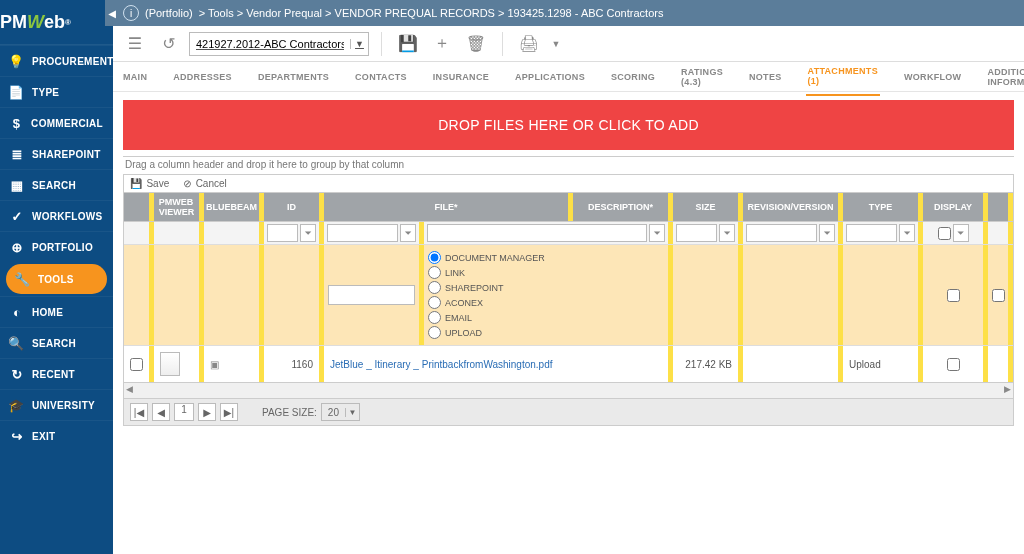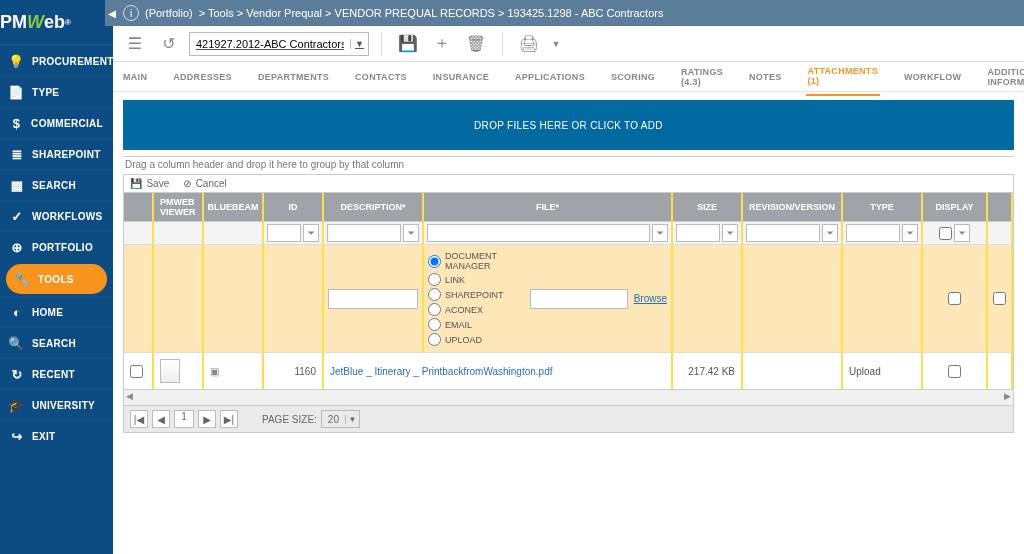--- a/index.html
+++ b/index.html
@@ -36,29 +36,29 @@
 .record-select .dd { width:18px; border-left:1px solid #bbb; text-align:center; font-size:9px; cursor:pointer;}
 .tsep { width:1px; height:24px; background:#ddd; margin:0 6px;}
 
 
 .section-tabs { height: 30px; border-bottom:1px solid #e5e5e5; display:flex; align-items:center; padding:0 8px; gap:22px; font-size:9px; font-weight:600; color:#888; letter-spacing:.3px;}
 .section-tabs span { cursor:pointer; padding:8px 2px;}
 .section-tabs span.active { color:#f7941e; border-bottom:2px solid #f7941e; }
 
 
 .content { flex:1; overflow:auto; padding:8px 10px 0 10px; }
-.dropzone { background:#0369a1; color:#fff; height:50px; display:flex; align-items:center; justify-content:center; font-size:10px; letter-spacing:.3px; cursor:pointer; margin-bottom:6px;}
+.dropzone { background:#ef4444; color:#fff; height:50px; display:flex; align-items:center; justify-content:center; font-size:14px; letter-spacing:.3px; cursor:pointer; margin-bottom:6px;}
 .grouphint { font-size:10px; color:#777; padding:2px 2px 4px; border-top:1px solid #ccc;}
 .gridtool { border:1px solid #ccc; border-bottom:none; padding:3px 6px; display:flex; gap:14px; font-size:10px; background:#fff; color:#666;}
 .gridtool span{cursor:pointer; display:inline-flex; align-items:center; gap:4px;}
 
 
 .grid { border:1px solid #ccc; }
 .ghead { display:flex; background:#a0a4a8; color:#fff; font-size:9px; font-weight:600; }
-.gcell { border-right:2px solid #fde047; padding:4px 6px; display:flex; align-items:center; justify-content:center; }
+.gcell { border-right:5px solid #fde047; padding:4px 6px; display:flex; align-items:center; justify-content:center; }
 .gfilters { display:flex; background:#f4f4f4; border-top:1px solid #ccc;}
 .gfilters .gcell{padding:2px 3px;}
 .gfilters input[type=text]{ width:100%; border:1px solid #bbb; height:18px; padding:0 3px; font-size:10px;}
 .ficon{ width:16px; min-width:16px; height:18px; border:1px solid #bbb; background:#fff; margin-left:2px; display:flex; align-items:center; justify-content:center; font-size:9px; color:#888;}
 .w-chk{width:30px}.w-pv{width:50px}.w-bb{width:60px}.w-id{width:60px}.w-desc{width:100px}.w-file{flex:1;min-width:200px}.w-size{width:70px}.w-rev{width:100px}.w-type{width:80px}.w-disp{width:65px}.w-x{width:25px}
 
 .editrow{ display:flex; background:#fde6b7; border-top:1px solid #ddd; }
 .editrow .gcell{padding:6px 4px; align-items:center;}
 .editrow input[type=text]{ border:1px solid #bbb; height:20px; width:100%; padding:0 4px; font-size:10px;}
 .radios{ display:flex; flex-direction:column; gap:2px; font-size:9px; color:#555;}
@@ -197,22 +197,22 @@
         <span>💾 <span>Save</span></span>
         <span>⊘ <span>Cancel</span></span>
       </div>
 
       <div class="grid">
         <div class="ghead">
           <div class="gcell w-chk"></div>
           <div class="gcell w-pv">PMWEB VIEWER</div>
           <div class="gcell w-bb">BLUEBEAM</div>
           <div class="gcell w-id">ID</div>
+          <div class="gcell w-file">FILE*</div>
           <div class="gcell w-desc">DESCRIPTION*</div>
-          <div class="gcell w-file">FILE*</div>
           <div class="gcell w-size">SIZE</div>
           <div class="gcell w-rev">REVISION/VERSION</div>
           <div class="gcell w-type">TYPE</div>
           <div class="gcell w-disp">DISPLAY</div>
           <div class="gcell w-x"></div>
         </div>
 
         <div class="gfilters">
           <div class="gcell w-chk"></div>
           <div class="gcell w-pv"></div>
@@ -258,24 +258,20 @@
             </div>
           <div class="gcell w-file" style="justify-content:flex-start; gap:14px;">
             <div class="radios" id="radios">
                 <label><input type="radio" name="fs" checked="" style=""> DOCUMENT MANAGER</label>
                 <label><input type="radio" name="fs" style=""> LINK</label>
                 <label><input type="radio" name="fs" style=""> SHAREPOINT</label>
                 <label><input type="radio" name="fs" style=""> ACONEX</label>
                 <label><input type="radio" name="fs" style=""> EMAIL</label>
                 <label><input type="radio" name="fs" style=""> UPLOAD</label>
               </div>
-            <div class="browse-row">
-              <input type="text" style="">
-              <span class="browse-link">Browse</span>
-            </div>
           </div>
           <div class="gcell w-size"></div>
           <div class="gcell w-rev"></div>
           <div class="gcell w-type"></div>
           <div class="gcell w-disp">
               <input type="checkbox" style="">
             </div>
           <div class="gcell w-x">
               <input type="checkbox" style="accent-color: rgb(247, 148, 30);">
             </div>

